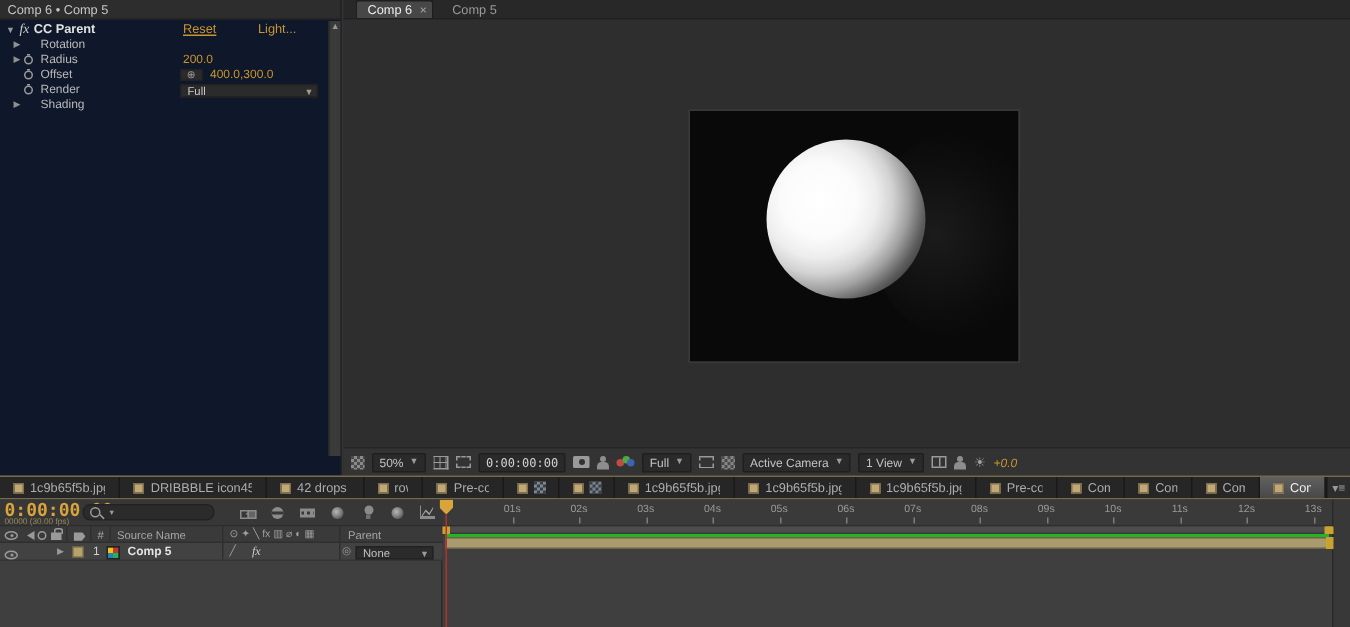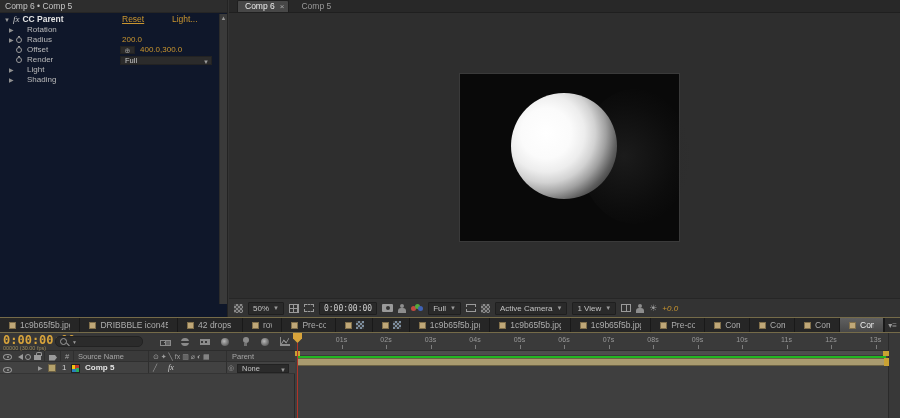--- a/index.html
+++ b/index.html
@@ -176,24 +176,20 @@
         <div class="eff-row">
           <span class="i-sw"></span>
           <span class="lbl">Offset</span>
           <span class="pt-box">⊕</span>
           <span class="pt-val">400.0,300.0</span>
         </div>
         <div class="eff-row">
           <span class="i-sw"></span>
           <span class="lbl">Render</span>
           <span class="dd">Full<span class="arr">▼</span></span>
-        </div>
-        <div class="eff-row">
-          <span class="twirl">▶</span>
-          <span class="lbl">Light</span>
         </div>
         <div class="eff-row">
           <span class="twirl">▶</span>
           <span class="lbl">Shading</span>
         </div>
       </div>
     <div class="ec-scroll">
         <span class="up">▲</span>
       </div>
   </div>

